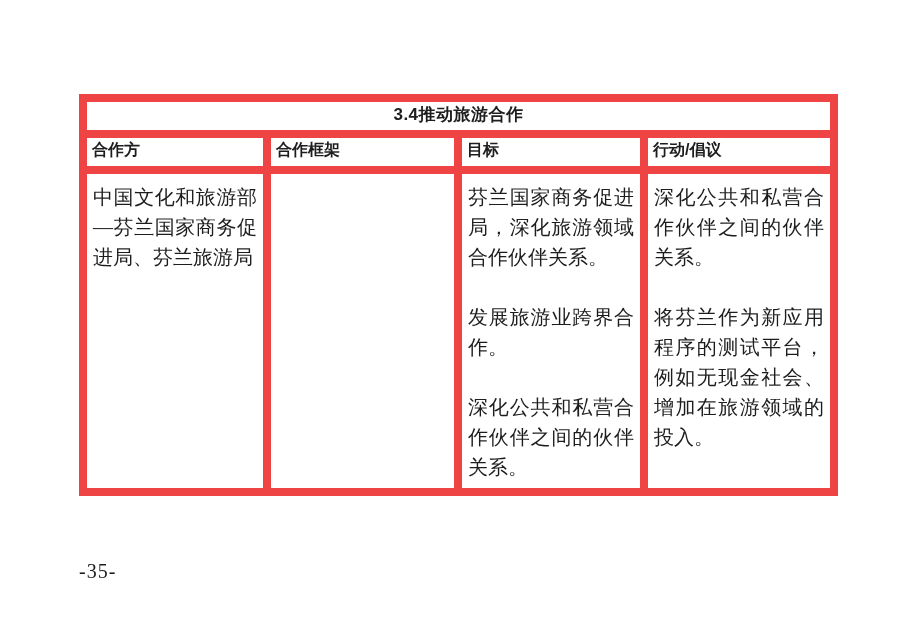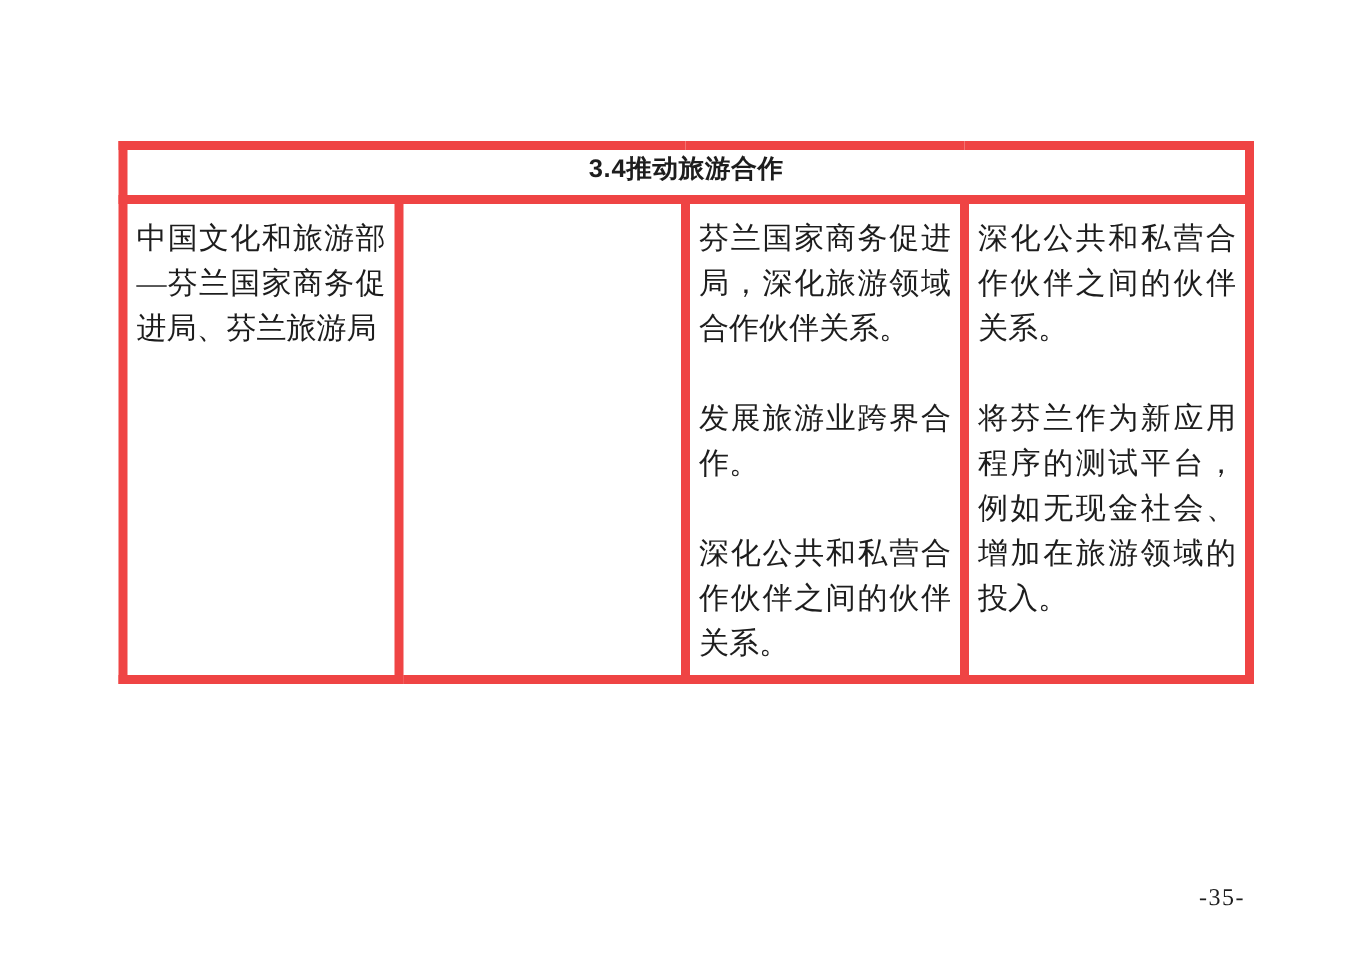--- a/index.html
+++ b/index.html
@@ -17,21 +17,21 @@
     overflow: hidden;
   }
   .doc-table {
     position: absolute;
     left: 79px; top: 94px;
     width: 751px;
     border-collapse: collapse;
     table-layout: fixed;
   }
   .doc-table td, .doc-table th {
-    border: 6px solid #ef4444;
+    border: 8px solid #ef4444;
     vertical-align: top;
     background: #ffffff;
   }
   .title-cell {
     height: 36px;
     text-align: center;
     vertical-align: middle;
     font-family: "Liberation Sans", "DejaVu Sans", sans-serif;
     font-weight: bold;
     font-size: 17px;
@@ -56,43 +56,48 @@
     font-size: 20px;
     line-height: 30px;
     text-align: justify;
     text-justify: inter-ideograph;
   }
   .body-cell p:last-child { margin-bottom: 0; }
   .page-number {
     position: absolute;
     left: 79px; top: 560px;
     width: 751px;
-    text-align: right;
-    font-size: 16px;
+    text-align: left;
+    font-size: 20px;
     line-height: 22px;
     letter-spacing: 1px;
     color: #1d1d1d;
-    margin-top: 28px;
   }
 </style>
 </head>
 <body>
 
 <div class="page">
 
   <table class="doc-table">
     <colgroup>
       <col style="width:184px">
       <col style="width:191px">
       <col style="width:186px">
       <col style="width:190px">
     </colgroup>
     <tbody>
       <tr>
         <td colspan="4" class="title-cell">3.4推动旅游合作</td>
+      </tr>
+      <tr class="header-row">
+        <th>合作方</th>
+        <th>合作框架</th>
+        <th>目标</th>
+        <th>行动/倡议</th>
       </tr>
       <tr class="body-row">
         <td class="body-cell">
           <p>中国文化和旅游部—芬兰国家商务促进局、芬兰旅游局</p>
         </td>
         <td class="body-cell"></td>
         <td class="body-cell">
           <p>芬兰国家商务促进局，深化旅游领域合作伙伴关系。</p>
           <p>发展旅游业跨界合作。</p>
           <p>深化公共和私营合作伙伴之间的伙伴关系。</p>

